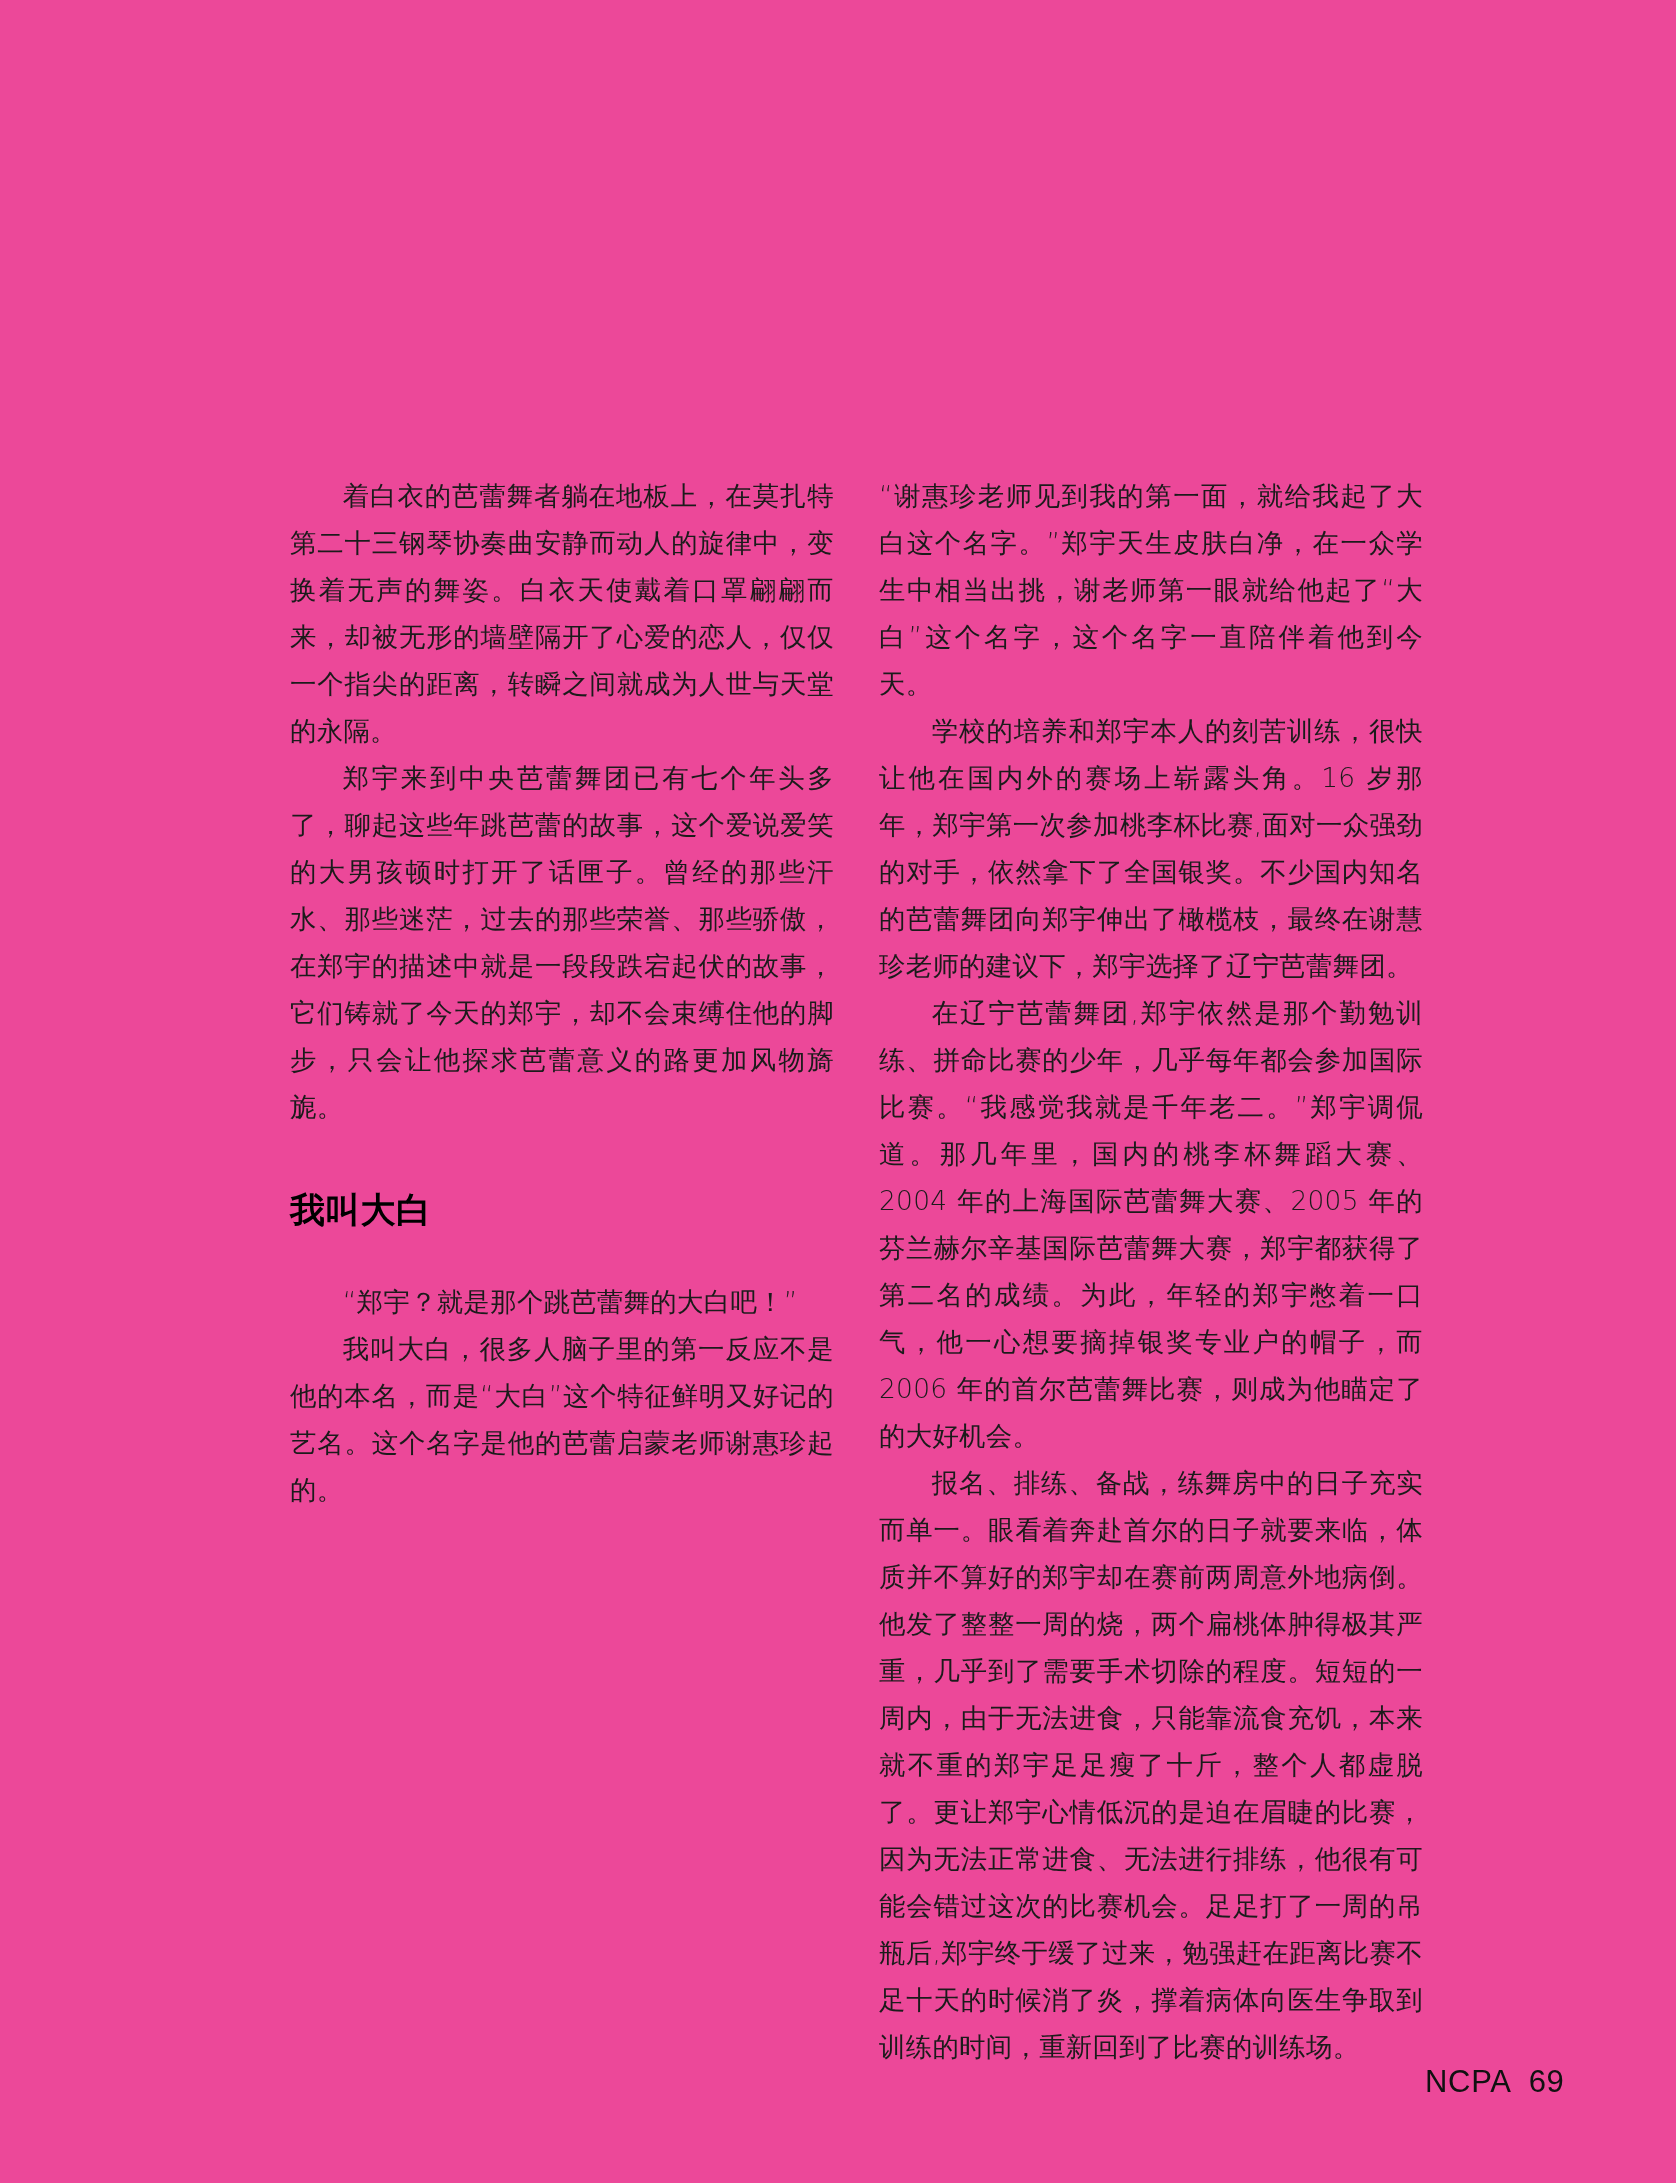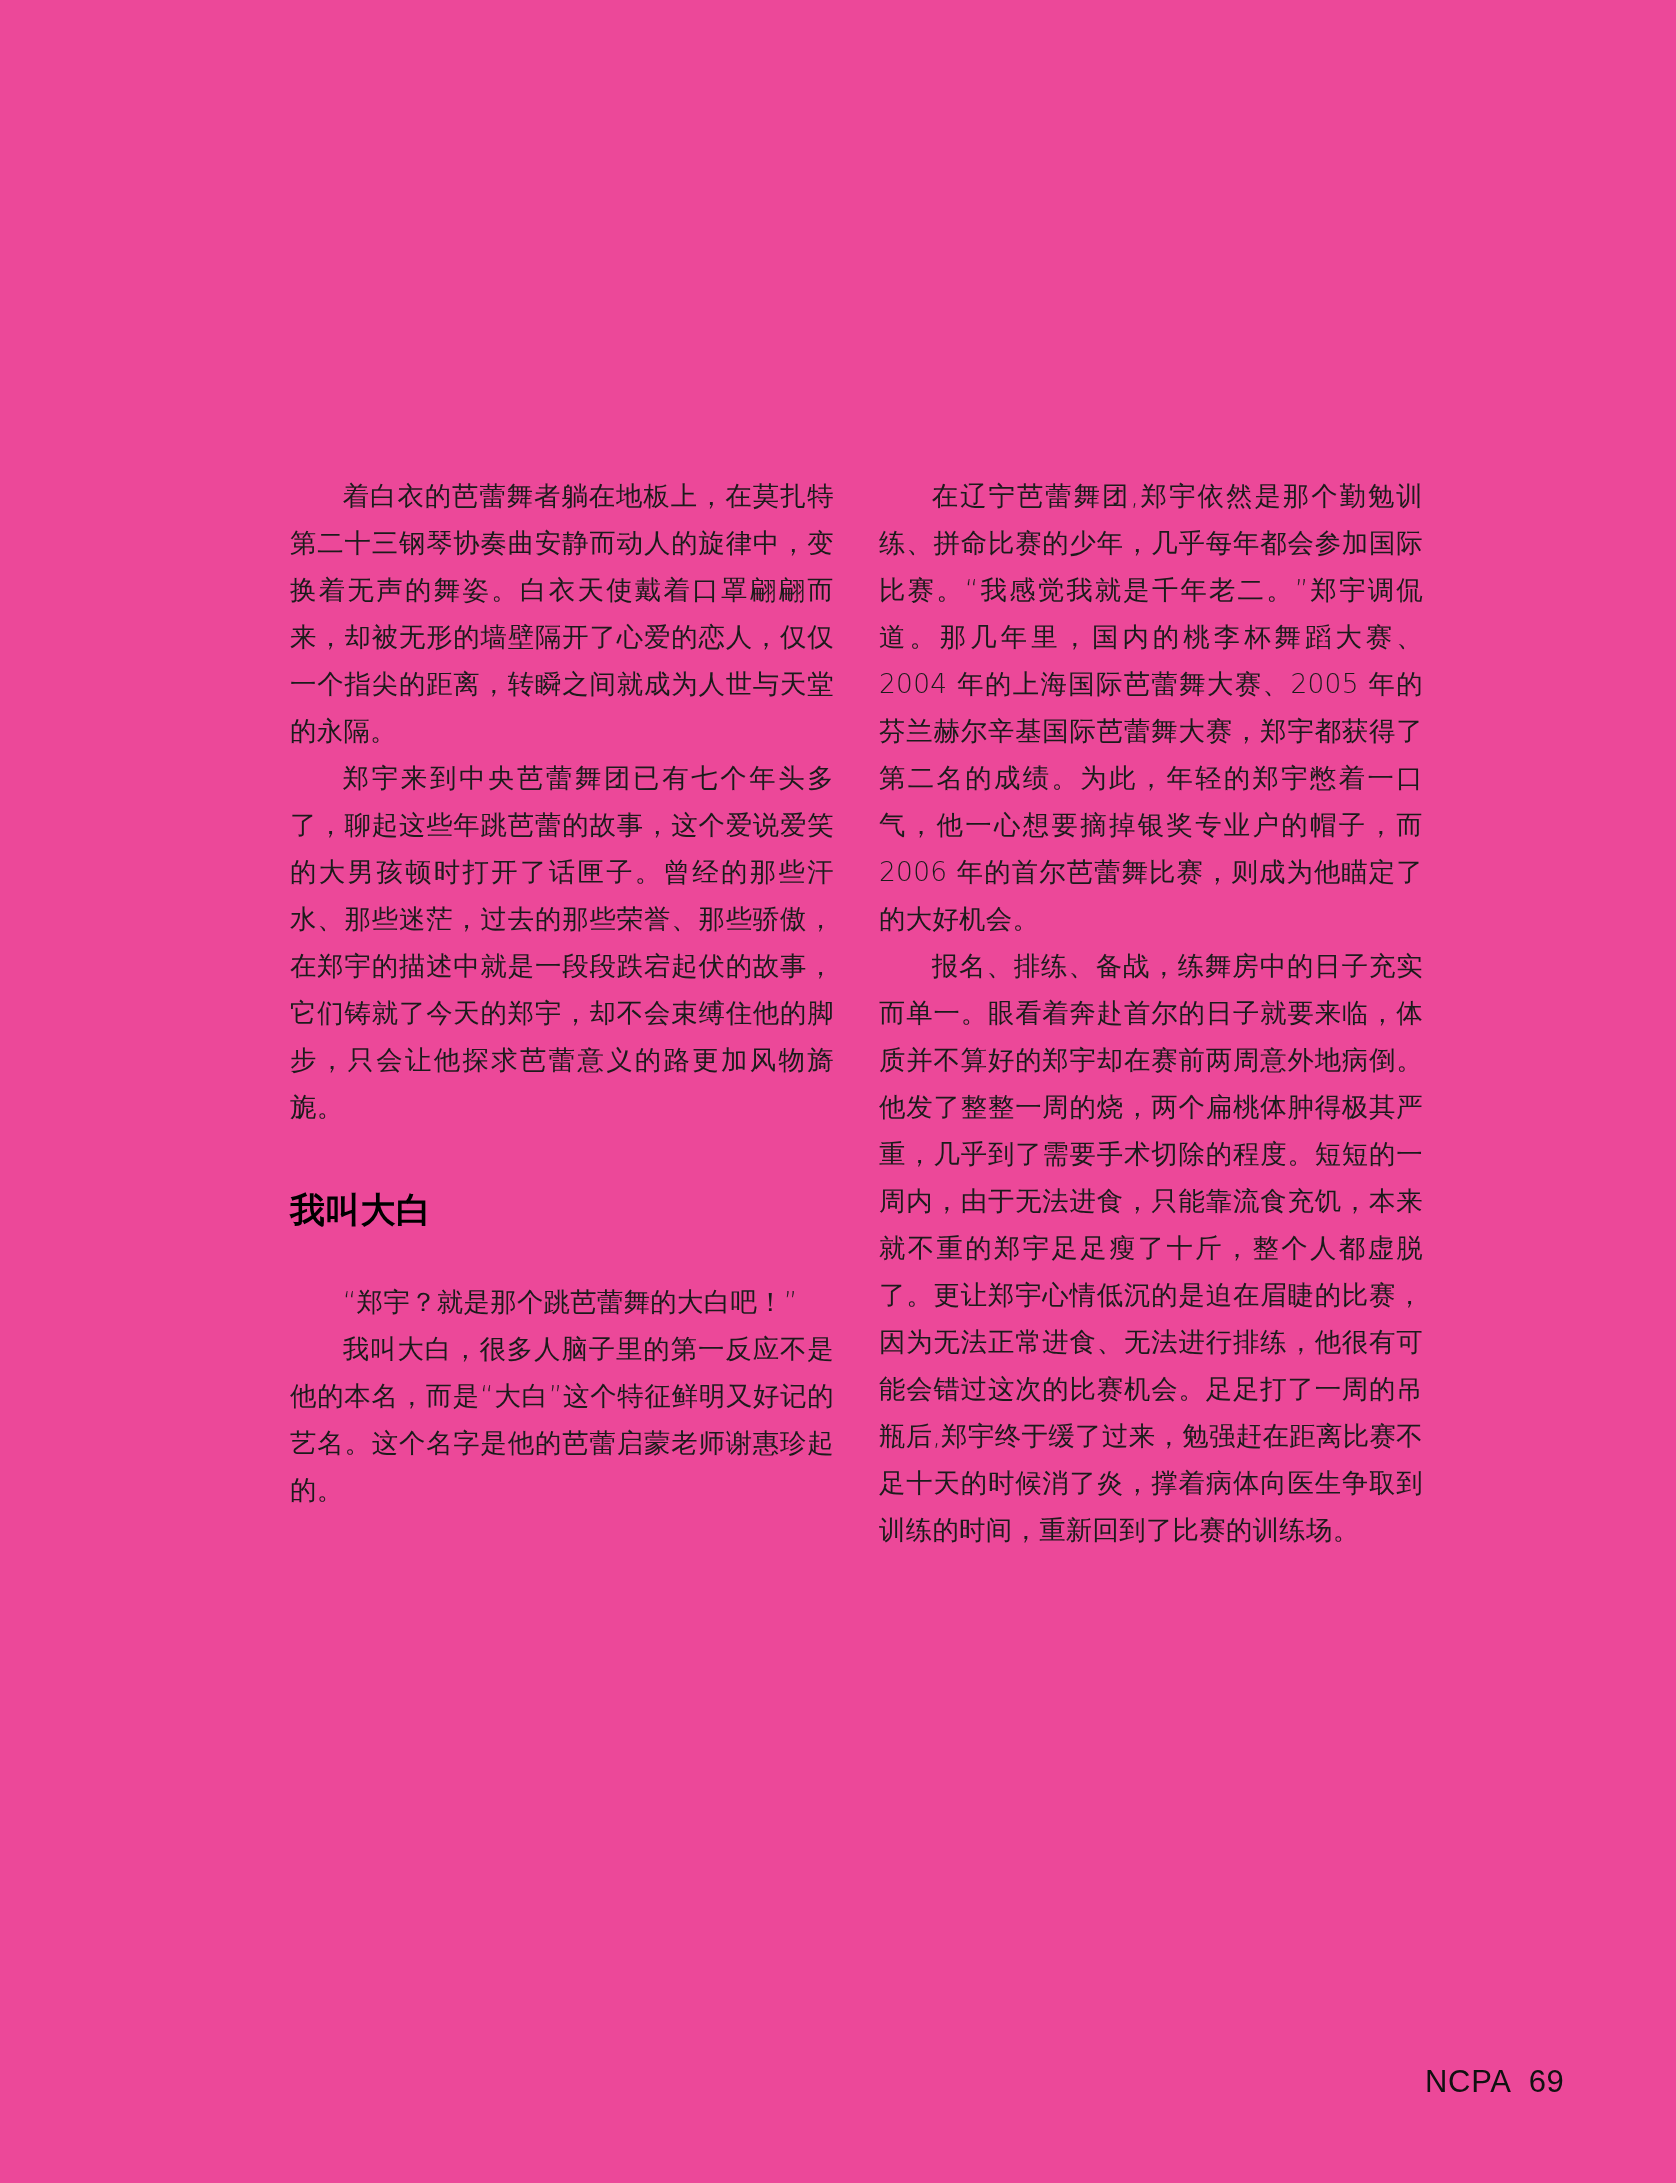--- a/index.html
+++ b/index.html
@@ -64,20 +64,22 @@
 
   <div class="text-column left">
     <p>着白衣的芭蕾舞者躺在地板上，在莫扎特第二十三钢琴协奏曲安静而动人的旋律中，变换着无声的舞姿。白衣天使戴着口罩翩翩而来，却被无形的墙壁隔开了心爱的恋人，仅仅一个指尖的距离，转瞬之间就成为人世与天堂的永隔。</p>
     <p>郑宇来到中央芭蕾舞团已有七个年头多了，聊起这些年跳芭蕾的故事，这个爱说爱笑的大男孩顿时打开了话匣子。曾经的那些汗水、那些迷茫，过去的那些荣誉、那些骄傲，在郑宇的描述中就是一段段跌宕起伏的故事，它们铸就了今天的郑宇，却不会束缚住他的脚步，只会让他探求芭蕾意义的路更加风物旖旎。</p>
     <h2 class="section-heading">我叫大白</h2>
     <p>“郑宇？就是那个跳芭蕾舞的大白吧！”</p>
     <p>我叫大白，很多人脑子里的第一反应不是他的本名，而是“大白”这个特征鲜明又好记的艺名。这个名字是他的芭蕾启蒙老师谢惠珍起的。</p>
   </div>
 
   <div class="text-column right">
+    <p class="no-indent">“谢惠珍老师见到我的第一面，就给我起了大白这个名字。”郑宇天生皮肤白净，在一众学生中相当出挑，谢老师第一眼就给他起了“大白”这个名字，这个名字一直陪伴着他到今天。</p>
+    <p>学校的培养和郑宇本人的刻苦训练，很快让他在国内外的赛场上崭露头角。16 岁那年，郑宇第一次参加桃李杯比赛,面对一众强劲的对手，依然拿下了全国银奖。不少国内知名的芭蕾舞团向郑宇伸出了橄榄枝，最终在谢慧珍老师的建议下，郑宇选择了辽宁芭蕾舞团。</p>
     <p>在辽宁芭蕾舞团,郑宇依然是那个勤勉训练、拼命比赛的少年，几乎每年都会参加国际比赛。“我感觉我就是千年老二。”郑宇调侃道。那几年里，国内的桃李杯舞蹈大赛、2004 年的上海国际芭蕾舞大赛、2005 年的芬兰赫尔辛基国际芭蕾舞大赛，郑宇都获得了第二名的成绩。为此，年轻的郑宇憋着一口气，他一心想要摘掉银奖专业户的帽子，而 2006 年的首尔芭蕾舞比赛，则成为他瞄定了的大好机会。</p>
     <p>报名、排练、备战，练舞房中的日子充实而单一。眼看着奔赴首尔的日子就要来临，体质并不算好的郑宇却在赛前两周意外地病倒。他发了整整一周的烧，两个扁桃体肿得极其严重，几乎到了需要手术切除的程度。短短的一周内，由于无法进食，只能靠流食充饥，本来就不重的郑宇足足瘦了十斤，整个人都虚脱了。更让郑宇心情低沉的是迫在眉睫的比赛，因为无法正常进食、无法进行排练，他很有可能会错过这次的比赛机会。足足打了一周的吊瓶后,郑宇终于缓了过来，勉强赶在距离比赛不足十天的时候消了炎，撑着病体向医生争取到训练的时间，重新回到了比赛的训练场。</p>
   </div>
 
   <div class="page-footer">
     <span>NCPA</span>
     <span>69</span>
   </div>
 
 </div>

